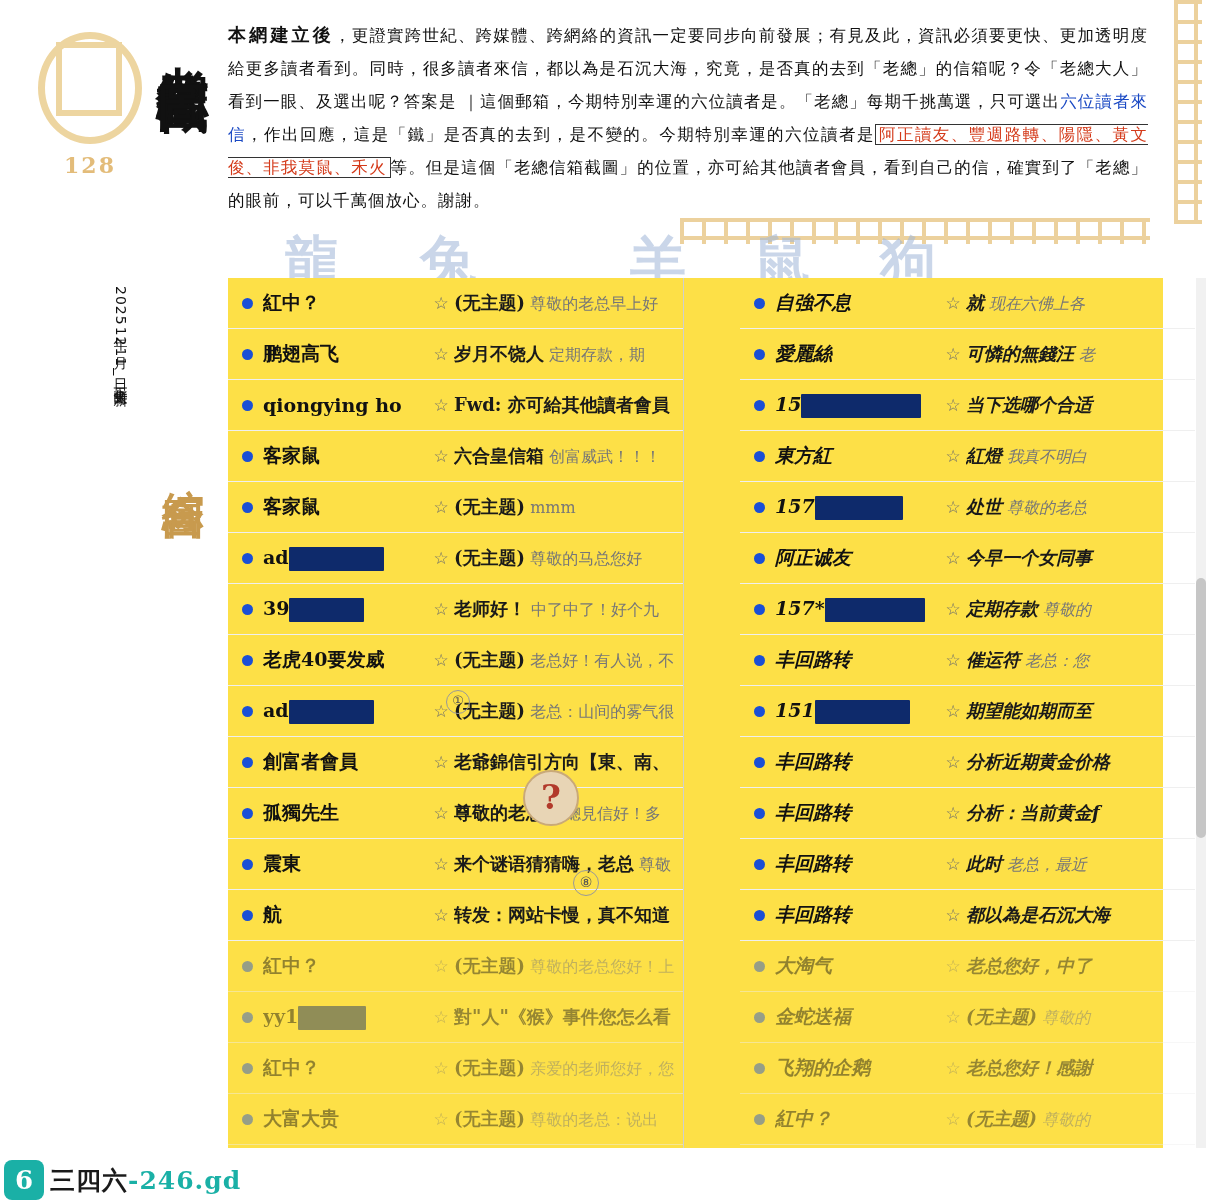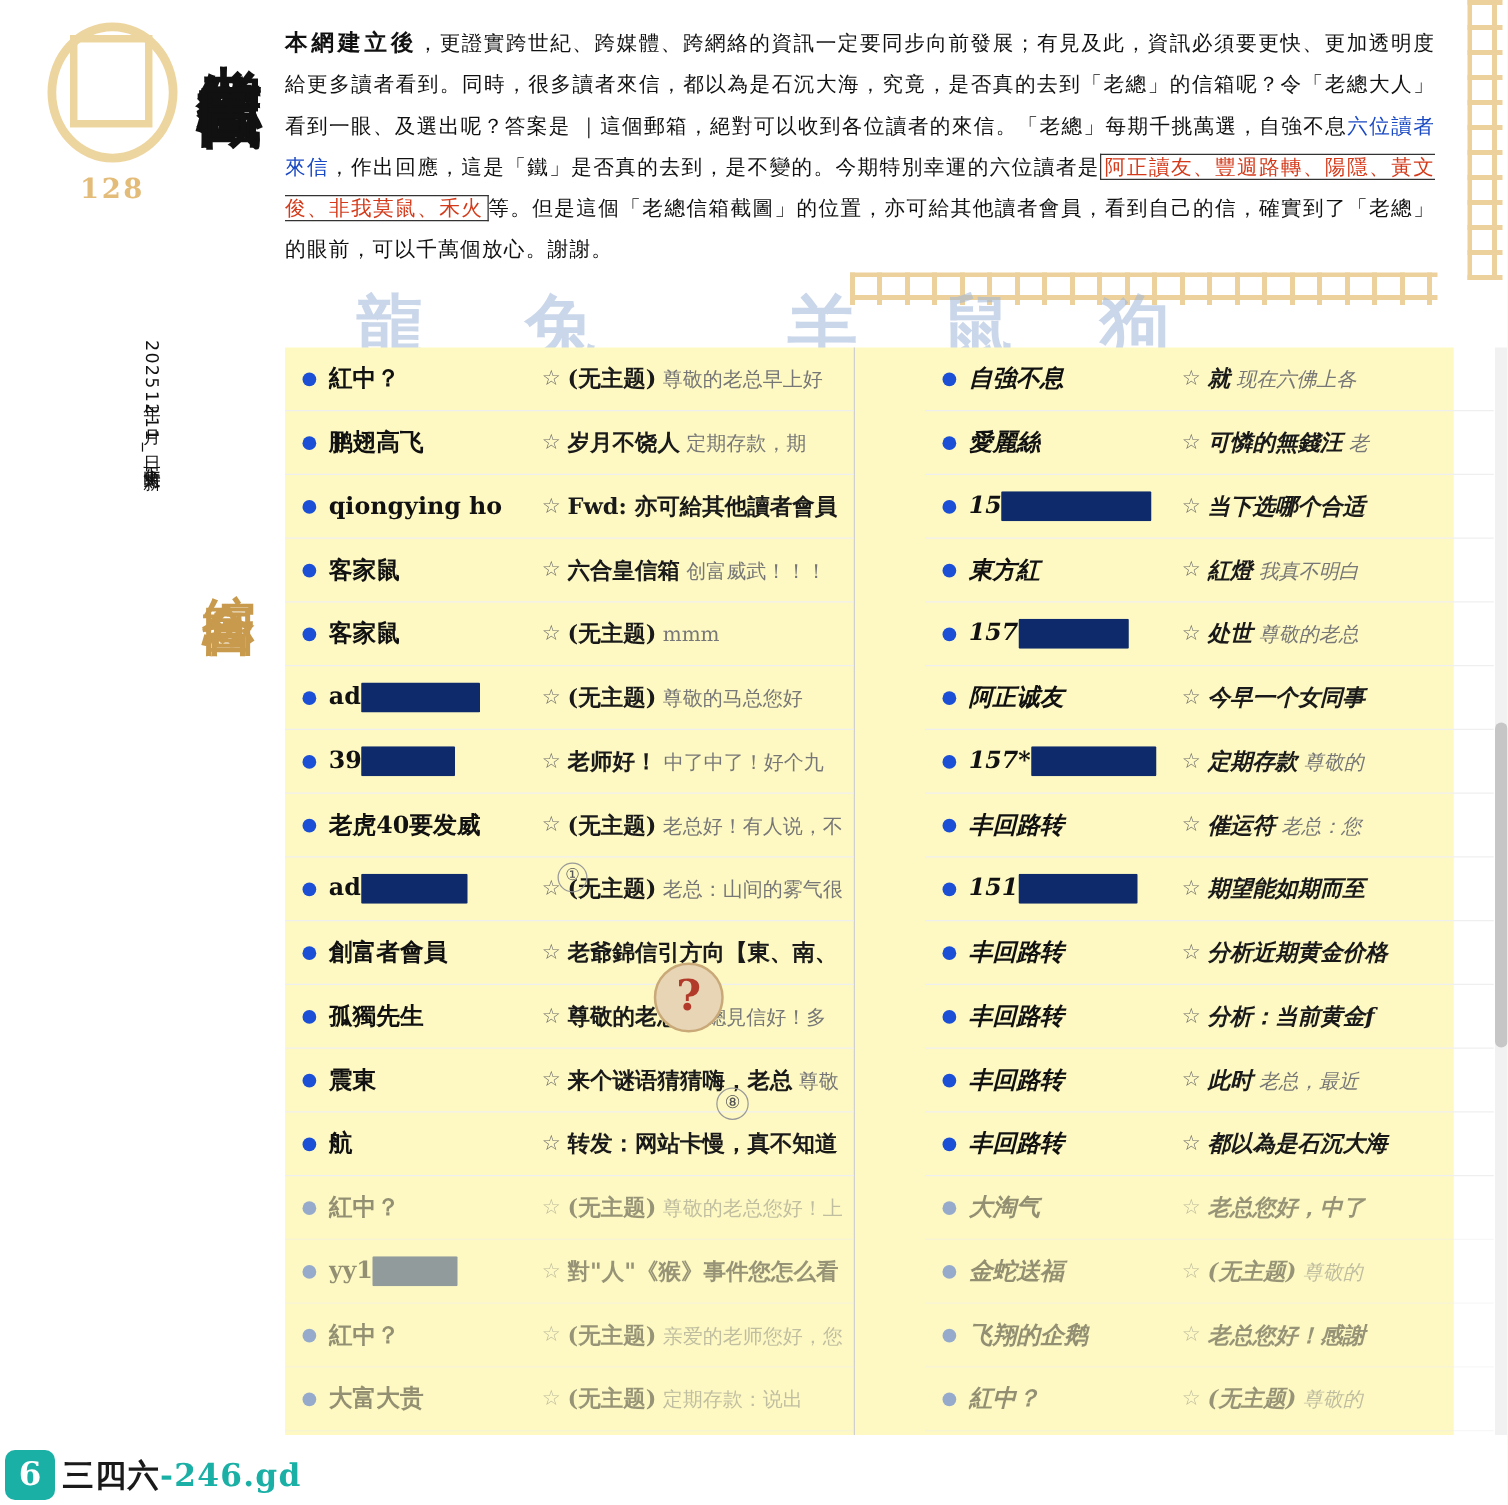--- a/index.html
+++ b/index.html
@@ -3,21 +3,21 @@
 <meta charset="utf-8">
 <style>
   html,body{margin:0;padding:0;}
   body{
     width:1206px;height:1204px;
     background:#ffffff;
     font-family:"DejaVu Sans","Liberation Sans",sans-serif;
     position:relative;overflow:hidden;
   }
   
-  #masthead{position:absolute;left:0;top:2px;width:215px;height:1160px;padding-left:48px;}
+  #masthead{position:absolute;left:0;top:16px;width:215px;height:1160px;padding-left:48px;}
   .seal{
     position:absolute;left:30px;top:10px;width:120px;height:130px;
     color:#e8c98a;font-size:110px;line-height:110px;font-family:"DejaVu Serif",serif;
     font-weight:bold;text-align:center;opacity:.95;
   }
   .seal .ring{
     position:absolute;left:8px;top:6px;width:104px;height:112px;
     border:7px solid #edd39b;border-radius:50%;box-sizing:border-box;
   }
   .seal .inner{
@@ -71,21 +71,21 @@
     opacity:.85;
   }
   
   .zodiac{
     position:absolute;top:225px;font-family:"DejaVu Serif",serif;
     font-size:56px;font-weight:bold;color:#9fb6d8;opacity:.55;
   }
   
   #shot{
     position:absolute;left:228px;top:278px;width:935px;height:870px;
-    background:#fef9c3;
+    background:#fde047;
   }
   .col{position:absolute;top:0;width:455px;height:870px;}
   .col.left{left:0;border-right:1px solid #cfcfcf;}
   .col.right{left:512px;font-style:italic;}
   .row{
     position:relative;height:50px;display:flex;align-items:center;
     border-bottom:1px solid #efefef;
   }
   .dot{
     width:11px;height:11px;border-radius:50%;background:#1a4fd6;
@@ -153,21 +153,21 @@
     <div class="inner"></div>
     <div class="num">128</div>
   </div>
   <div class="title-v">老總信箱截圖</div>
   <div class="subtitle-v">綜合圖</div>
   <div class="date-v">2025年12月11日_下午大時更新</div>
 </div>
 
 <div id="intro">
   <span class="lead">本網建立後</span><span>，更證實跨世紀、跨媒體、跨網絡的資訊一定要同步向前發展；有見及此，資訊必須要更快、更加透明度給更多讀者看到。同時，很多讀者來信，都以為是石沉大海，究竟，是否真的去到「老總」的信箱呢？令「老總大人」看到一眼、及選出呢？答案是</span>
-  <span>｜</span><span>這個郵箱，絕對可以收到各位讀者的來信。「老總」每期千挑萬選，自強不息</span><span class="hl-blue">六位讀者來信</span><span>，作出回應，這是「鐵」是否真的去到，是不變的。今期特別幸運的六位讀者是</span><span class="names">阿正讀友、豐週路轉、陽隱、黃文俊、非我莫鼠、禾火</span><span>等。但是這個「老總信箱截圖」的位置，亦可給其他讀者會員，看到自己的信，確實到了「老總」的眼前，可以千萬個放心。謝謝。</span>
+  <span>｜</span><span>這個郵箱，今期特別幸運的六位讀者是。「老總」每期千挑萬選，只可選出</span><span class="hl-blue">六位讀者來信</span><span>，作出回應，這是「鐵」是否真的去到，是不變的。今期特別幸運的六位讀者是</span><span class="names">阿正讀友、豐週路轉、陽隱、黃文俊、非我莫鼠、禾火</span><span>等。但是這個「老總信箱截圖」的位置，亦可給其他讀者會員，看到自己的信，確實到了「老總」的眼前，可以千萬個放心。謝謝。</span>
 </div>
 
 <div class="key-right"></div>
 <div class="key-bottom"></div>
 
 <div class="zodiac" style="left:285px">龍</div>
 <div class="zodiac" style="left:420px">兔</div>
 <div class="zodiac" style="left:630px">羊</div>
 <div class="zodiac" style="left:755px">鼠</div>
 <div class="zodiac" style="left:880px">狗</div>
@@ -267,21 +267,21 @@
       <div class="row fade">
         <span class="dot"></span>
         <span class="sender">紅中？</span>
         <span class="star">☆</span>
         <span class="subject">(无主题)<span class="snip">  亲爱的老师您好，您</span></span>
       </div>
       <div class="row fade">
         <span class="dot"></span>
         <span class="sender">大富大贵</span>
         <span class="star">☆</span>
-        <span class="subject">(无主题)<span class="snip">  定期存款：说出</span></span>
+        <span class="subject">(无主题)<span class="snip">  尊敬的老总：说出</span></span>
       </div>
     </div>
   <div class="col right" id="col-right">
       <div class="row">
         <span class="dot"></span>
         <span class="sender">自強不息</span>
         <span class="star">☆</span>
         <span class="subject">就<span class="snip">  现在六佛上各</span></span>
       </div>
       <div class="row">

